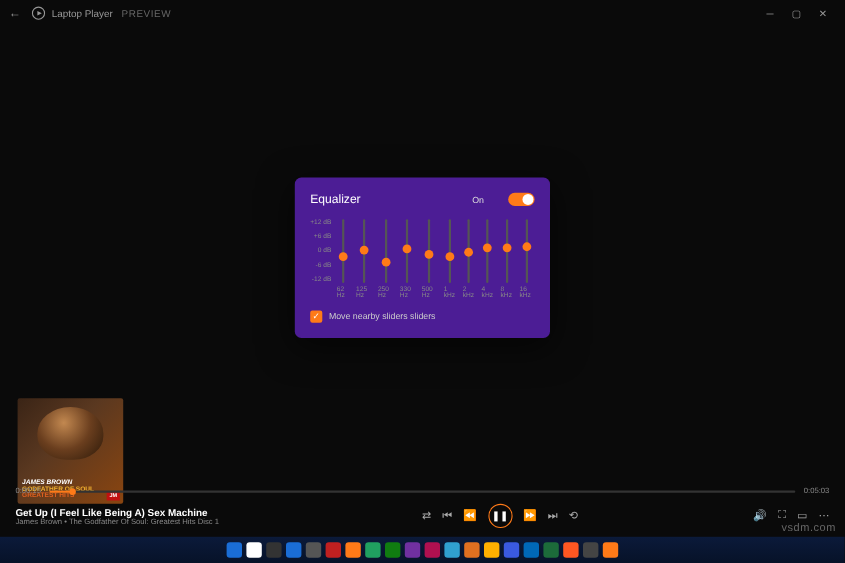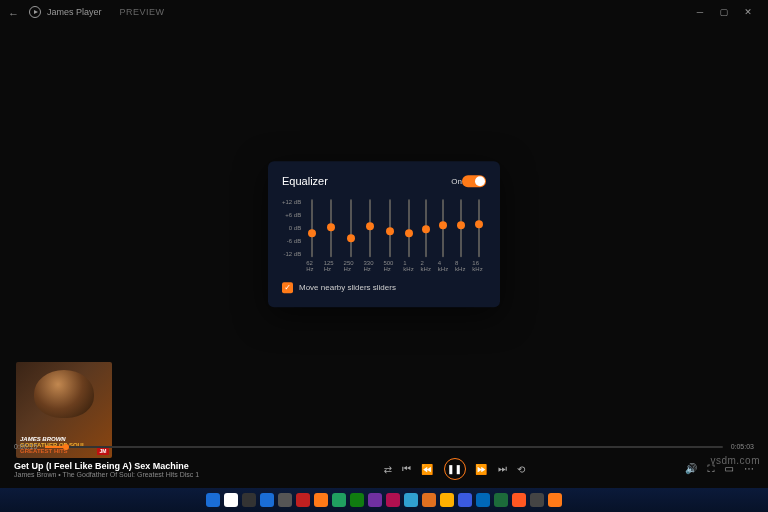--- a/index.html
+++ b/index.html
@@ -1,36 +1,36 @@
 <!DOCTYPE html>
 <html><head>
 <meta charset="utf-8">
 <style>
 *{margin:0;padding:0;box-sizing:border-box;font-family:"Segoe UI",sans-serif;}
 body{width:768px;height:512px;background:#0a0a0a;overflow:hidden;position:relative;color:#ccc;}
 .titlebar{height:24px;display:flex;align-items:center;padding:0 8px;font-size:9px;color:#999;}
 .titlebar .app-icon{width:12px;height:12px;border:1px solid #999;border-radius:50%;margin-right:6px;display:flex;align-items:center;justify-content:center;}
 .titlebar .app-icon::after{content:"";border-left:4px solid #999;border-top:2px solid transparent;border-bottom:2px solid transparent;margin-left:1px;}
 .titlebar .back{margin-right:10px;font-size:11px;}
-.titlebar .preview{color:#666;margin-left:18px;letter-spacing:0.5px;}
+.titlebar .preview{color:#666;margin-left:8px;letter-spacing:0.5px;}
 .titlebar .spacer{flex:1;}
 .titlebar .winbtn{width:24px;text-align:center;font-size:9px;}
 .main{position:absolute;inset:24px 0 44px 0;}
 .album{position:absolute;left:16px;bottom:10px;width:96px;height:96px;background:linear-gradient(135deg,#3a2416 0%,#5a3820 40%,#8a4510 100%);border-radius:2px;overflow:hidden;}
 .album .photo{position:absolute;top:8px;left:18px;width:60px;height:48px;background:radial-gradient(circle at 40% 30%,#c28850 0%,#6a3e1e 50%,#2a1808 100%);border-radius:50% 50% 45% 45%;}
 .album .txt{position:absolute;bottom:4px;left:4px;right:4px;font-size:6px;font-weight:800;color:#f0b030;line-height:1;}
 .album .txt .l1{color:#fff;font-style:italic;}
 .album .txt .l2{color:#f0b030;}
 .album .txt .l3{color:#e06020;}
 .album .badge{position:absolute;bottom:3px;right:3px;width:12px;height:8px;background:#c01010;color:#fff;font-size:5px;font-weight:bold;text-align:center;line-height:8px;}
 
-.dialog{position:absolute;left:50%;top:50%;transform:translate(-50%,-58%);width:232px;background:#0f172a;border-radius:6px;box-shadow:0 8px 32px rgba(0,0,0,0.6);padding:14px;font-size:9px;color:#ddd;}
+.dialog{position:absolute;left:50%;top:50%;transform:translate(-50%,-58%);width:232px;background:#4c1d95;border-radius:6px;box-shadow:0 8px 32px rgba(0,0,0,0.6);padding:14px;font-size:9px;color:#ddd;}
 .dialog .hdr{display:flex;align-items:center;justify-content:space-between;margin-bottom:12px;}
 .dialog .hdr .ttl{font-size:11px;color:#fff;}
-.dialog .hdr .on{display:flex;align-items:center;gap:0;font-size:8px;text-align:center;}
+.dialog .hdr .on{display:flex;align-items:center;gap:22px;font-size:8px;text-align:center;}
 .toggle{width:24px;height:12px;background:#ff7a18;border-radius:6px;position:relative;}
 .toggle::after{content:"";position:absolute;right:1px;top:1px;width:10px;height:10px;background:#fff;border-radius:50%;}
 .preset-row{display:flex;align-items:center;gap:6px;font-size:8px;color:#aaa;margin-bottom:8px;}
 .preset-row .sel{background:#3a3a3a;padding:2px 6px;border-radius:3px;display:flex;align-items:center;gap:4px;color:#ddd;}
 .preset-row .sel::after{content:"⌄";font-size:8px;color:#888;}
 .eq{display:flex;gap:3px;}
 .eq .labels{display:flex;flex-direction:column;justify-content:space-between;height:58px;font-size:6px;color:#888;text-align:right;padding-right:2px;line-height:1;}
 .eq .bands{display:flex;gap:6px;flex:1;}
 .band{display:flex;flex-direction:column;align-items:center;gap:3px;}
 .slider{width:2px;height:58px;background:#555;position:relative;border-radius:1px;}
@@ -50,29 +50,29 @@
 .playbtn{width:22px;height:22px;border:1.5px solid #ff7a18;border-radius:50%;display:flex;align-items:center;justify-content:center;color:#fff;font-size:9px;}
 .right-ctrls{display:flex;gap:10px;font-size:10px;color:#aaa;}
 
 .progress{position:absolute;left:14px;right:14px;bottom:62px;display:flex;align-items:center;gap:8px;font-size:7px;color:#888;}
 .progress .bar{flex:1;height:2px;background:#333;position:relative;border-radius:1px;}
 .progress .bar .fill{position:absolute;left:0;top:0;bottom:0;width:3%;background:#ff7a18;}
 .progress .bar .dot{position:absolute;left:3%;top:50%;transform:translate(-50%,-50%);width:6px;height:6px;background:#ff7a18;border-radius:50%;}
 
 .taskbar{position:absolute;left:0;right:0;bottom:0;height:24px;background:linear-gradient(180deg,#0b1a3a,#071228);display:flex;align-items:center;justify-content:center;gap:4px;}
 .taskbar .ico{width:14px;height:14px;border-radius:3px;}
-.watermark{position:absolute;right:8px;bottom:46px;font-size:10px;color:#666;letter-spacing:0.5px;text-align:right;}
+.watermark{position:absolute;right:8px;bottom:26px;font-size:10px;color:#666;letter-spacing:0.5px;text-align:right;}
 </style>
 </head>
 <body>
 
 <div class="titlebar">
   <span class="back">←</span>
   <span class="app-icon"></span>
-  <span>James Player</span>
+  <span>Laptop Player</span>
   <span class="preview">PREVIEW</span>
   <span class="spacer"></span>
   <span class="winbtn">─</span>
   <span class="winbtn">▢</span>
   <span class="winbtn">✕</span>
 </div>
 
 <div class="main">
   <div class="album">
     <div class="photo"></div>

